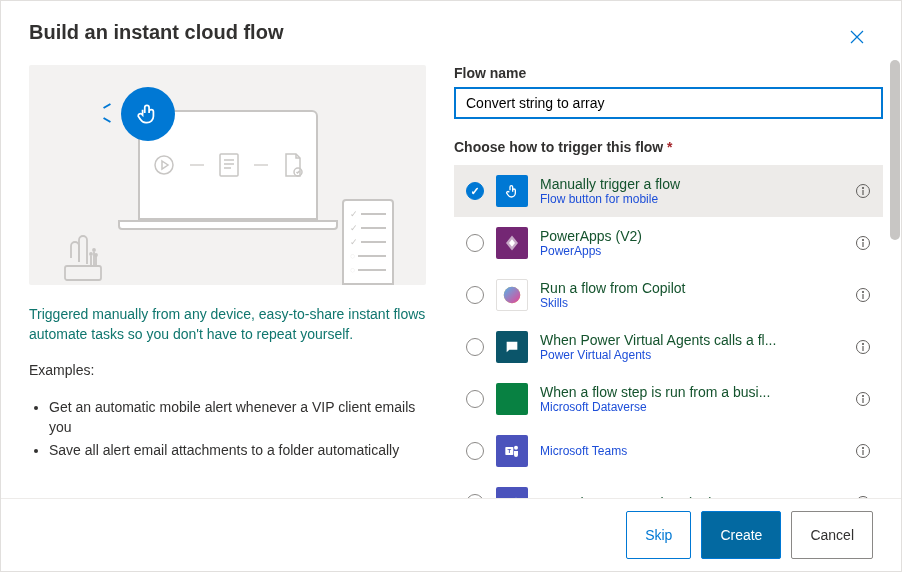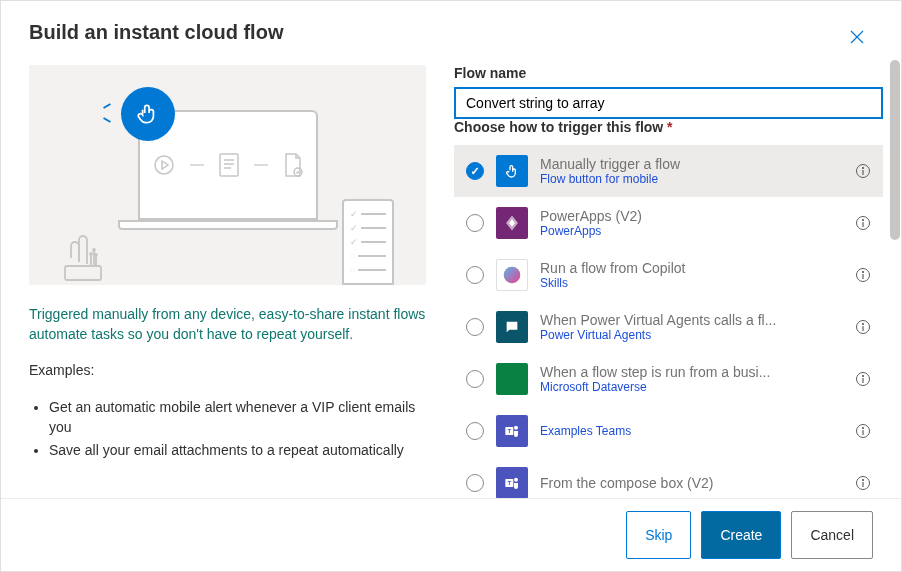--- a/index.html
+++ b/index.html
@@ -156,20 +156,21 @@
       margin-bottom: 6px;
     }
     .flow-name-input {
       width: 100%;
       height: 32px;
       border: 2px solid #0078d4;
       padding: 0 10px;
       font-size: 14px;
       font-family: inherit;
       outline:none;
+      margin-bottom: 20px;
     }
     .required { color: #a4262c; }
     .trigger-list {
       margin-top: 10px;
     }
     .trigger-item {
       display: flex;
       align-items: center;
       padding: 10px 12px;
       gap: 12px;
@@ -201,21 +202,21 @@
       display: flex; align-items: center; justify-content: center;
       color: #fff;
       font-size: 16px;
     }
     .trigger-text {
       flex: 1;
       min-width: 0;
     }
     .trigger-title {
       font-size: 14px;
-      color: #737373;
+      color: #14532d;
       white-space: nowrap;
       overflow: hidden;
       text-overflow: ellipsis;
     }
     .trigger-subtitle {
       font-size: 12px;
       color: #1d4ed8;
     }
     .info-icon {
       width: 16px; height: 16px;
@@ -333,21 +334,21 @@
           <div class="notepad-line">
               <span class="notepad-check" style="opacity:.3">○</span>
               <div class="notepad-bar"></div>
             </div>
         </div>
       </div>
       <p class="description">Triggered manually from any device, easy-to-share instant flows automate tasks so you don't have to repeat yourself.</p>
       <p class="examples-label">Examples:</p>
       <ul class="examples-list">
         <li>Get an automatic mobile alert whenever a VIP client emails you</li>
-        <li>Save all your email attachments to a repeat automatically</li>
+        <li>Save all alert email attachments to a folder automatically</li>
       </ul>
     </div>
 
     <div class="right-panel">
       <div class="field-label">Flow name</div>
       <input class="flow-name-input" type="text" value="Convert string to array" style="">
 
       <div class="field-label">
         <span>Choose how to trigger this flow</span> <span class="required">*</span>
       </div>
@@ -465,21 +466,21 @@
             </div>
             <div class="trigger-icon" style="background:#4b53bc;">
               <svg width="16" height="16" viewBox="0 0 24 24" fill="#fff">
                 <rect x="2" y="6" width="12" height="12" rx="1"></rect>
                 <text x="8" y="15" text-anchor="middle" font-size="9" font-weight="bold" fill="#4b53bc">T</text>
                 <circle cx="18" cy="7" r="3"></circle>
                 <path d="M15 12h6v6a3 3 0 01-6 0z"></path>
               </svg>
             </div>
             <div class="trigger-text">
-              <div class="trigger-subtitle">Examples Teams</div>
+              <div class="trigger-subtitle">Microsoft Teams</div>
             </div>
             <div class="info-icon"><svg width="16" height="16" viewBox="0 0 16 16" fill="none" stroke="currentColor" stroke-width="1">
                 <circle cx="8" cy="8" r="6.5"></circle>
                 <circle cx="8" cy="5" r=".7" fill="currentColor"></circle>
                 <path d="M8 7v5" stroke-width="1.2"></path>
               </svg></div>
           </div>
           <div class="trigger-item">
             <div class="radio ">
               <div class="radio-circle"></div>

